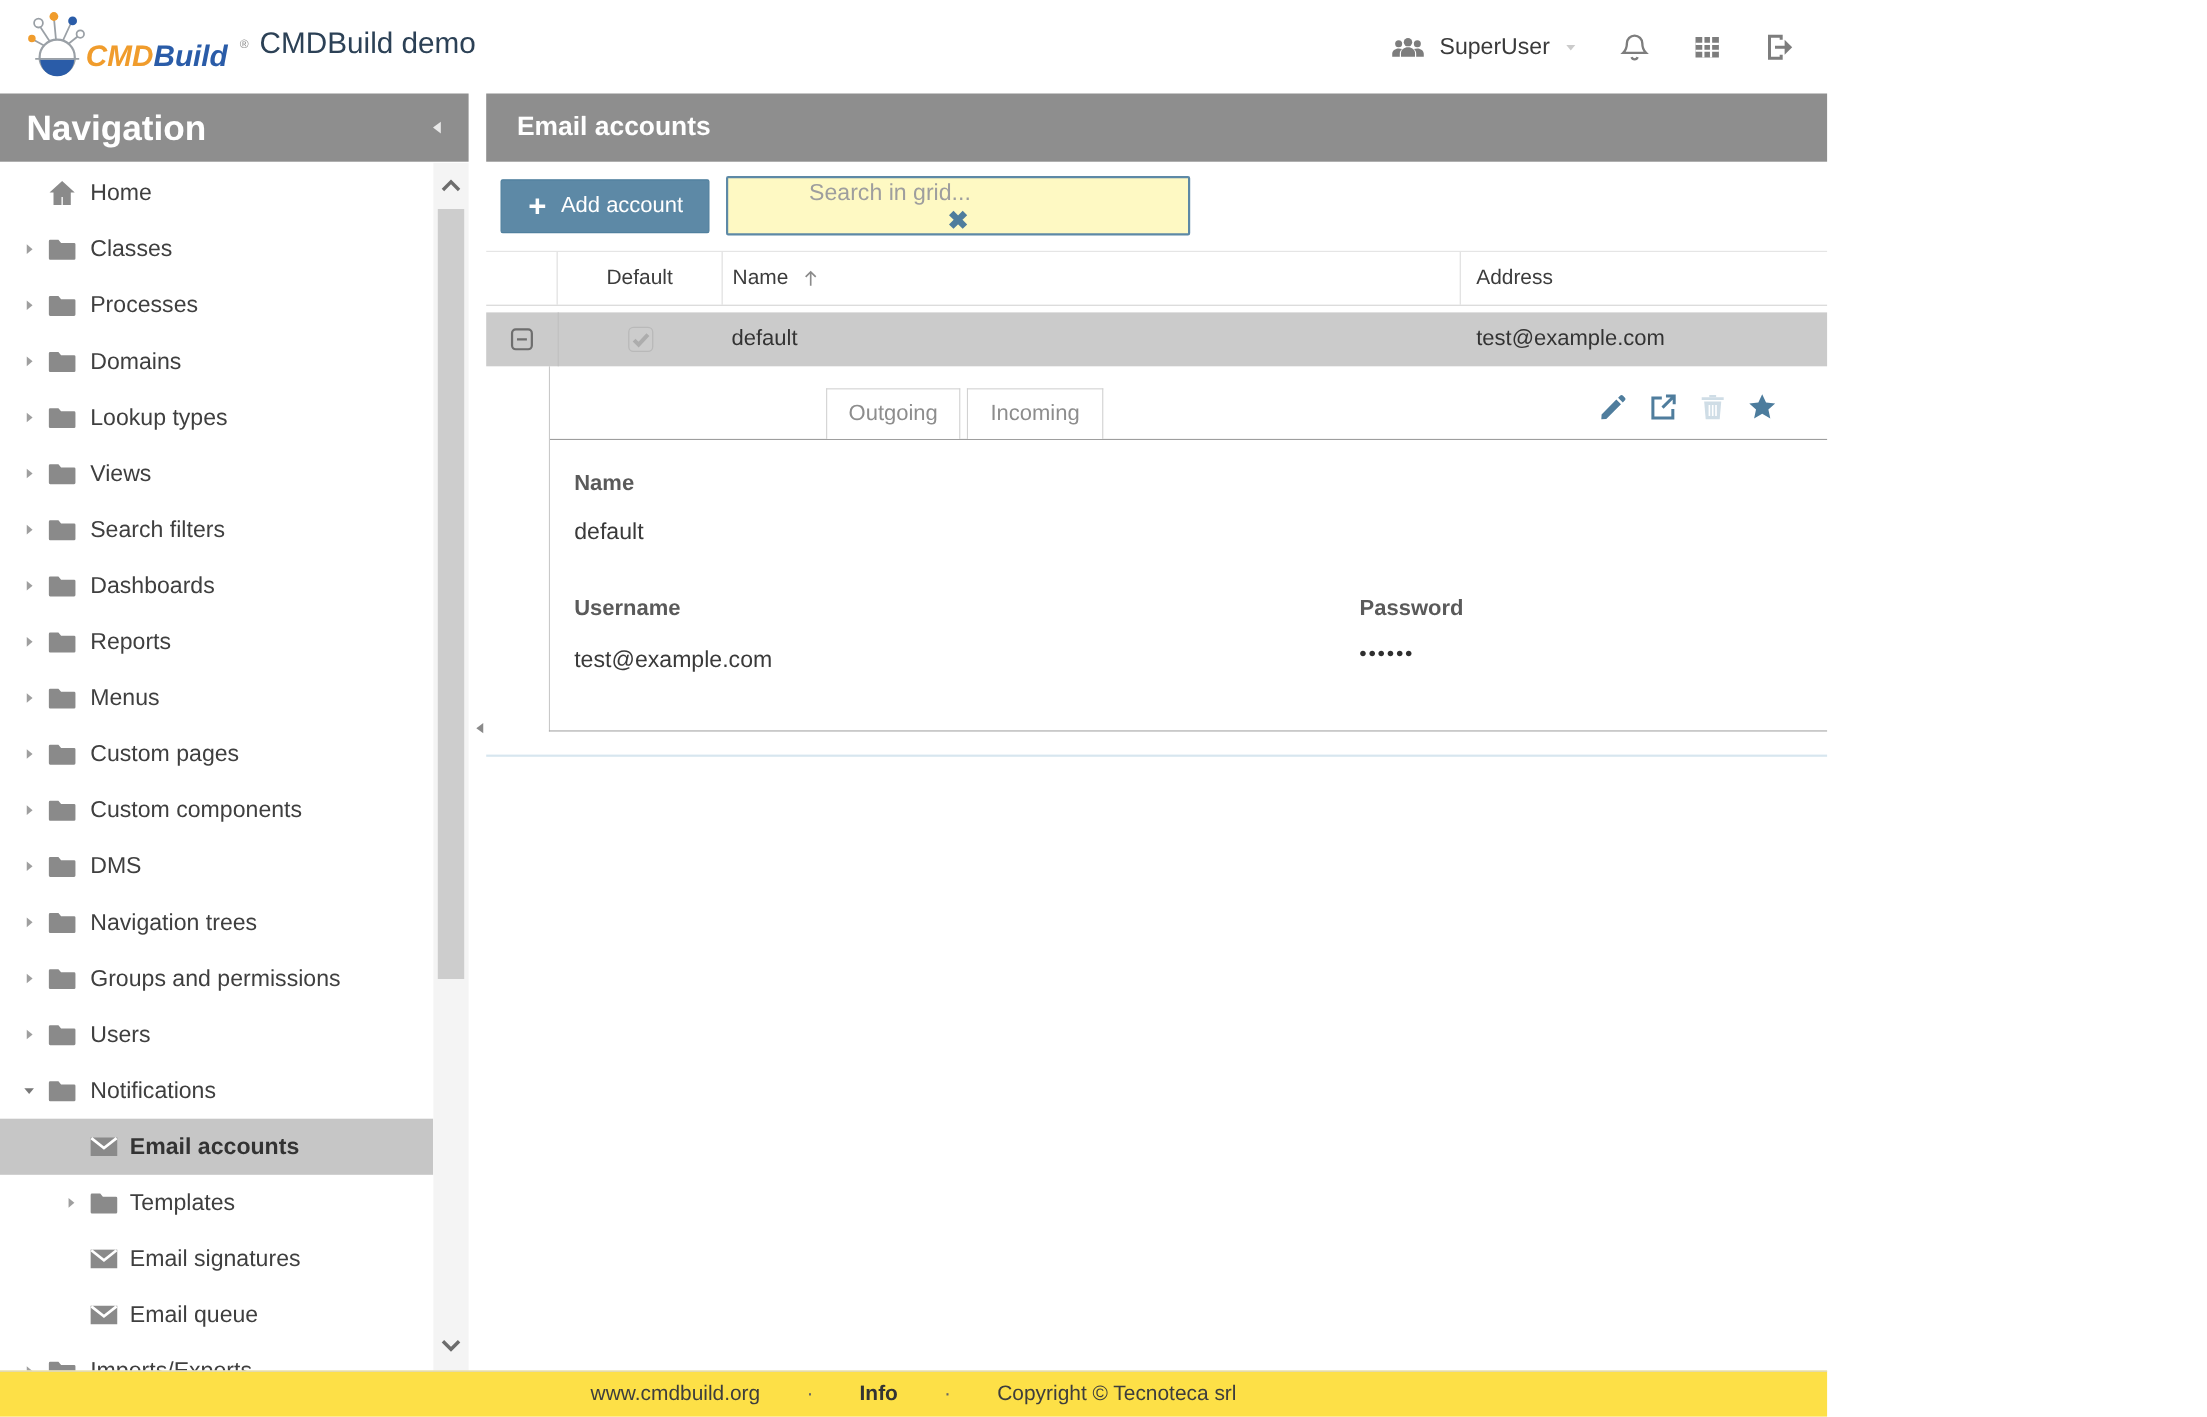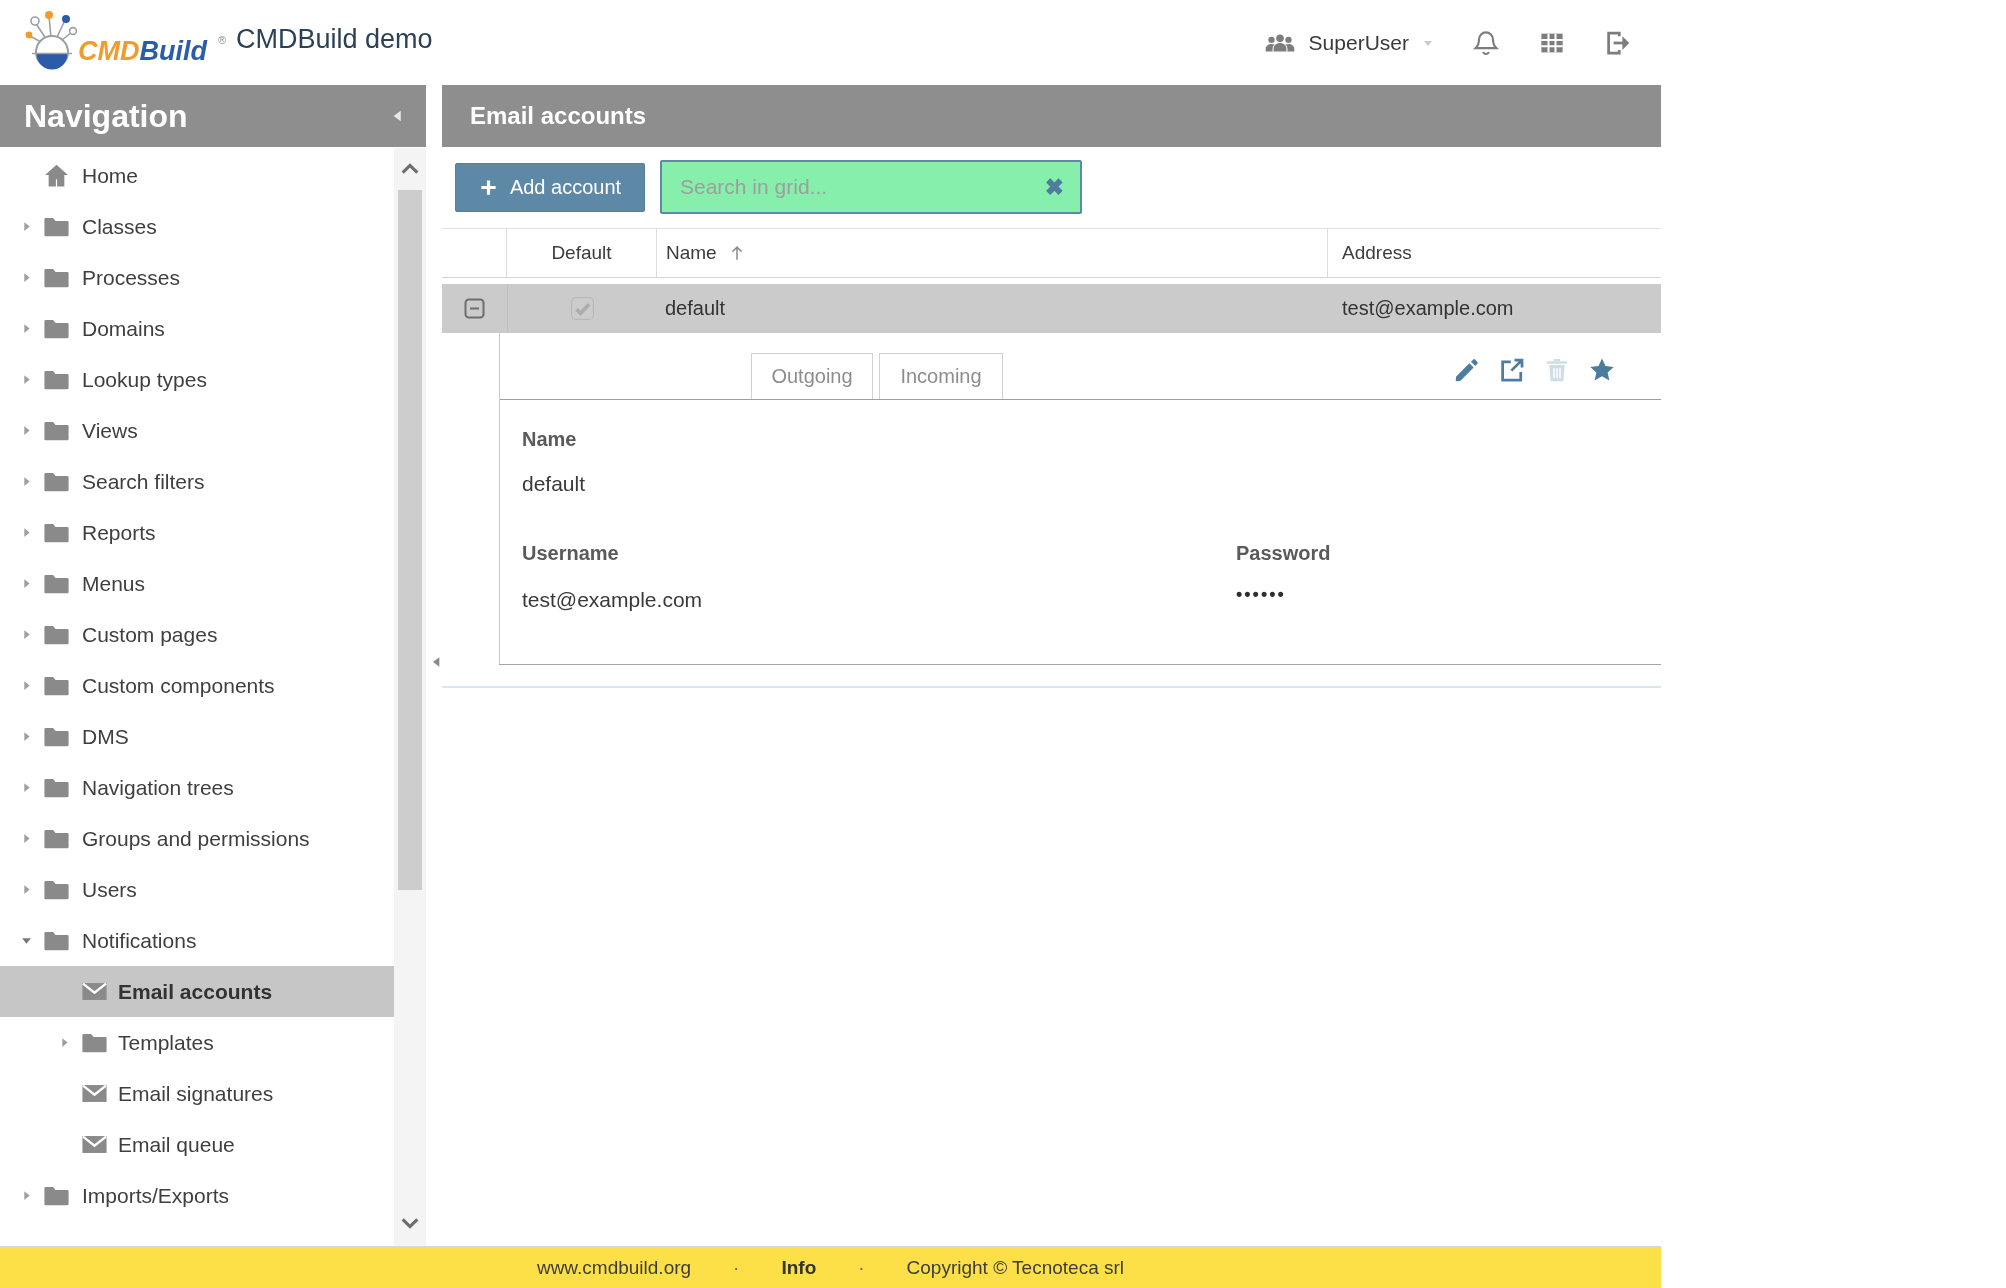--- a/index.html
+++ b/index.html
@@ -43,21 +43,21 @@
   .scroll .up{top:10px;} .scroll .dn{bottom:12px;}
   .scroll .thumb{position:absolute;left:4px;width:24px;top:42px;height:700px;background:#cdcdcd;cursor:pointer;}
   .split-handle{position:absolute;left:428px;top:652px;width:16px;height:20px;color:#8a8a8a;cursor:pointer;}
 
   
   .btn-add{position:absolute;left:455px;top:163px;width:190px;height:49px;background:#5d89a6;border:1px solid #50809e;
            border-radius:2px;display:flex;align-items:center;justify-content:center;gap:12px;cursor:pointer;box-sizing:border-box;}
   .btn-add .pl{width:19px;height:19px;color:#fff;}
   .btn-add .tx{font-size:20px;color:#fff;}
   .search{position:absolute;left:660px;top:160px;width:422px;height:54px;border:2px solid #5d89a6;border-radius:2px;
-          background:#86efac;display:flex;align-items:center;padding:0 16px;box-sizing:border-box;}
+          background:#fef9c3;display:flex;align-items:center;padding:0 16px;box-sizing:border-box;flex-direction:column;}
   .search input{flex:1;border:none;outline:none;font-size:21px;color:#3a3a3a;font-family:"Liberation Sans",sans-serif;background:transparent;}
   .search input::placeholder{color:#9e9e9e;}
   .search .clear{font-size:23px;font-weight:bold;color:#4f7d9d;cursor:pointer;line-height:1;}
 
   
   .gh{position:absolute;left:442px;top:228px;right:0;height:50px;background:#fff;border-top:1px solid #e3e3e3;
       border-bottom:1px solid #d4d4d4;box-sizing:border-box;font-size:19px;color:#3c3c3c;}
   .gh .c{position:absolute;top:0;height:48px;line-height:48px;box-sizing:border-box;}
   .gh .c-exp{left:0;width:65px;border-right:1px solid #ddd;}
   .gh .c-def{left:65px;width:150px;text-align:center;border-right:1px solid #ddd;cursor:pointer;}
@@ -325,20 +325,31 @@
     </div>
     <div class="n-item">
       <span class="exp">
           <svg class="tri-r">
             <use href="#s-tri-r"></use>
           </svg>
         </span>
       <svg class="ic">
           <use href="#s-folder"></use>
         </svg>
+      <span class="lbl">Dashboards</span>
+    </div>
+    <div class="n-item">
+      <span class="exp">
+          <svg class="tri-r">
+            <use href="#s-tri-r"></use>
+          </svg>
+        </span>
+      <svg class="ic">
+          <use href="#s-folder"></use>
+        </svg>
       <span class="lbl">Reports</span>
     </div>
     <div class="n-item">
       <span class="exp">
           <svg class="tri-r">
             <use href="#s-tri-r"></use>
           </svg>
         </span>
       <svg class="ic">
           <use href="#s-folder"></use>

